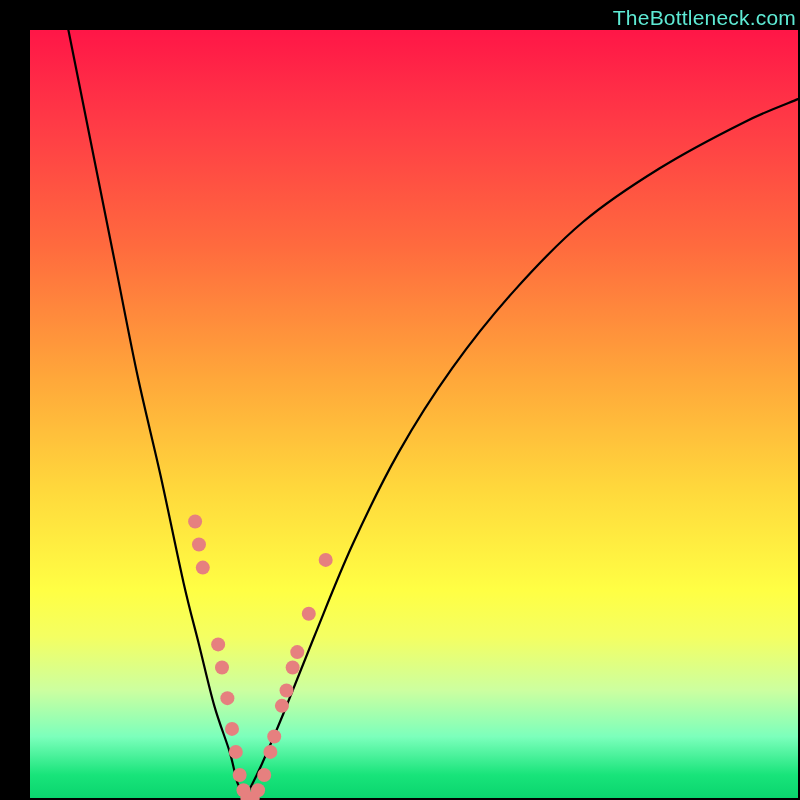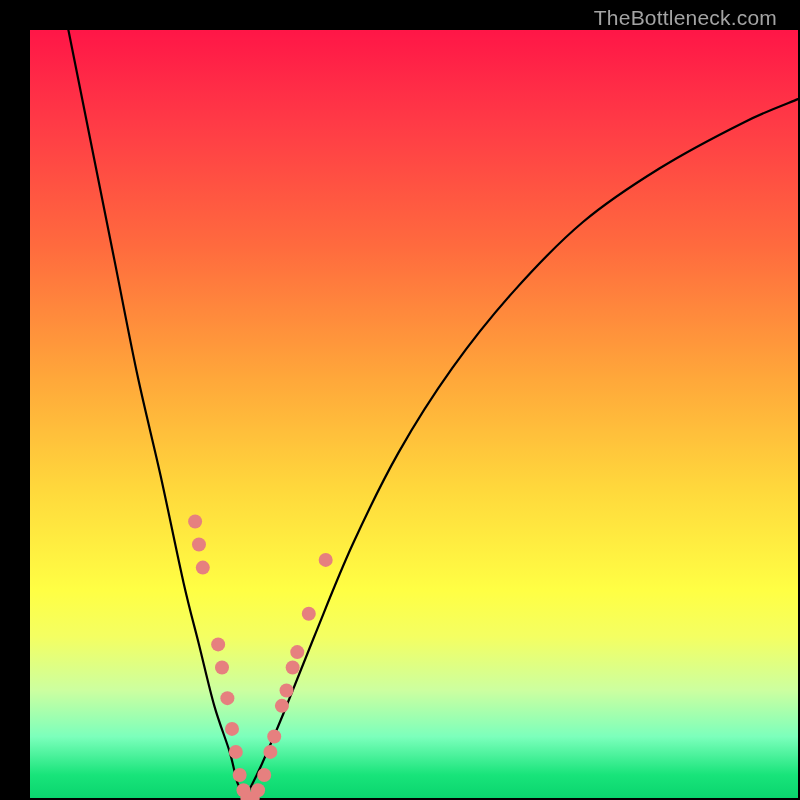--- a/index.html
+++ b/index.html
@@ -34,22 +34,22 @@
       #f4ff62 79%,
       #ccffa0 86%,
       #7cffbc 92%,
       #18e47a 97%,
       #0ad56e 100%
     );
   }
   .watermark {
     position: absolute;
     top: 6px;
-    right: 23px;
-    color: #a3a3a3;
+    right: 4px;
+    color: #5eead4;
     font-size: 21px;
     font-weight: 500;
     letter-spacing: 0.2px;
     z-index: 5;
     user-select: none;
   }
   svg.curves {
     position: absolute;
     left: 0;
     top: 0;

